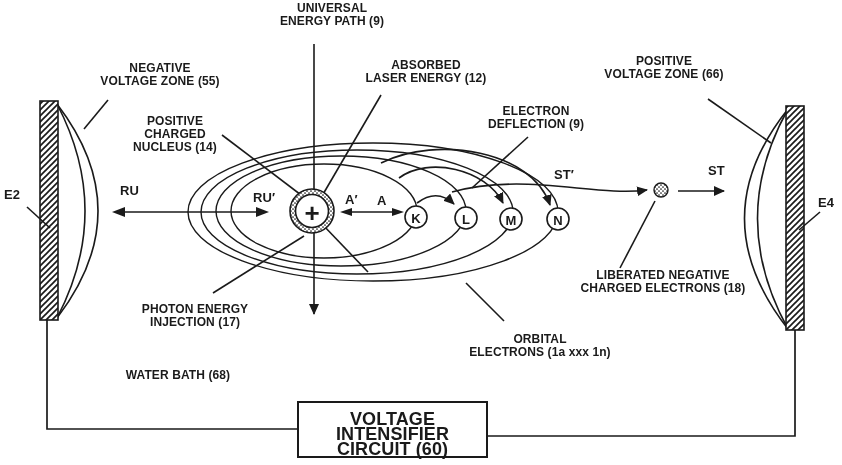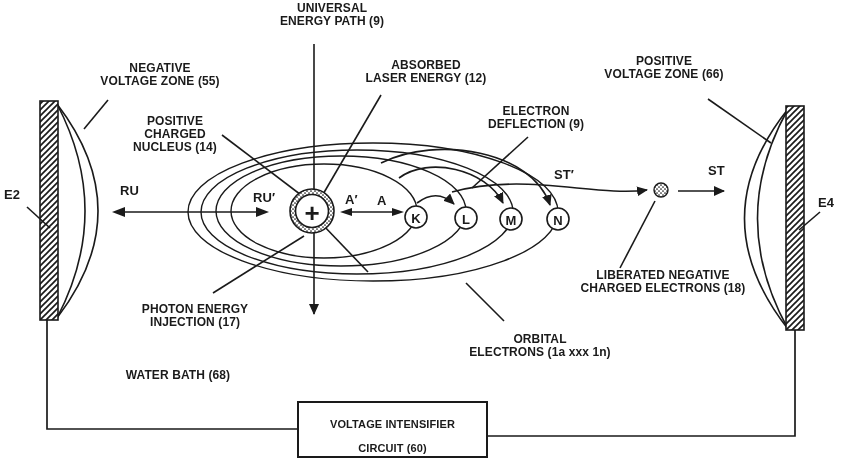--- a/index.html
+++ b/index.html
@@ -4,21 +4,21 @@
 <style>
   html,body{margin:0;padding:0;background:#fff;}
   .stage{position:relative;width:842px;height:465px;background:#ffffff;overflow:hidden;
          font-family:"Liberation Sans",sans-serif;color:#1a1a1a;}
   .stage svg{position:absolute;left:0;top:0;}
   .lbl{position:absolute;font-weight:bold;font-size:12px;line-height:13px;
        text-align:center;white-space:pre-line;letter-spacing:.1px;color:#1a1a1a;}
   .sm{font-size:13px;line-height:14px;text-align:left;white-space:nowrap;}
   .shell-t{font:bold 13px "Liberation Sans",sans-serif;fill:#1a1a1a;}
   .plus-t{font:bold 26px "Liberation Sans",sans-serif;fill:#1a1a1a;}
-  .boxlbl{font-size:11px;line-height:24px;}
+  .boxlbl{font-size:18px;line-height:15px;}
 </style>
 </head>
 <body>
 
 <div class="stage">
 
   <svg width="842" height="465" viewBox="0 0 842 465">
     <defs>
       <marker id="ah" markerUnits="userSpaceOnUse" markerWidth="13" markerHeight="11" refX="10" refY="5" orient="auto">
         <path d="M0,0 L11,5 L0,10 Z" fill="#1a1a1a"></path>

